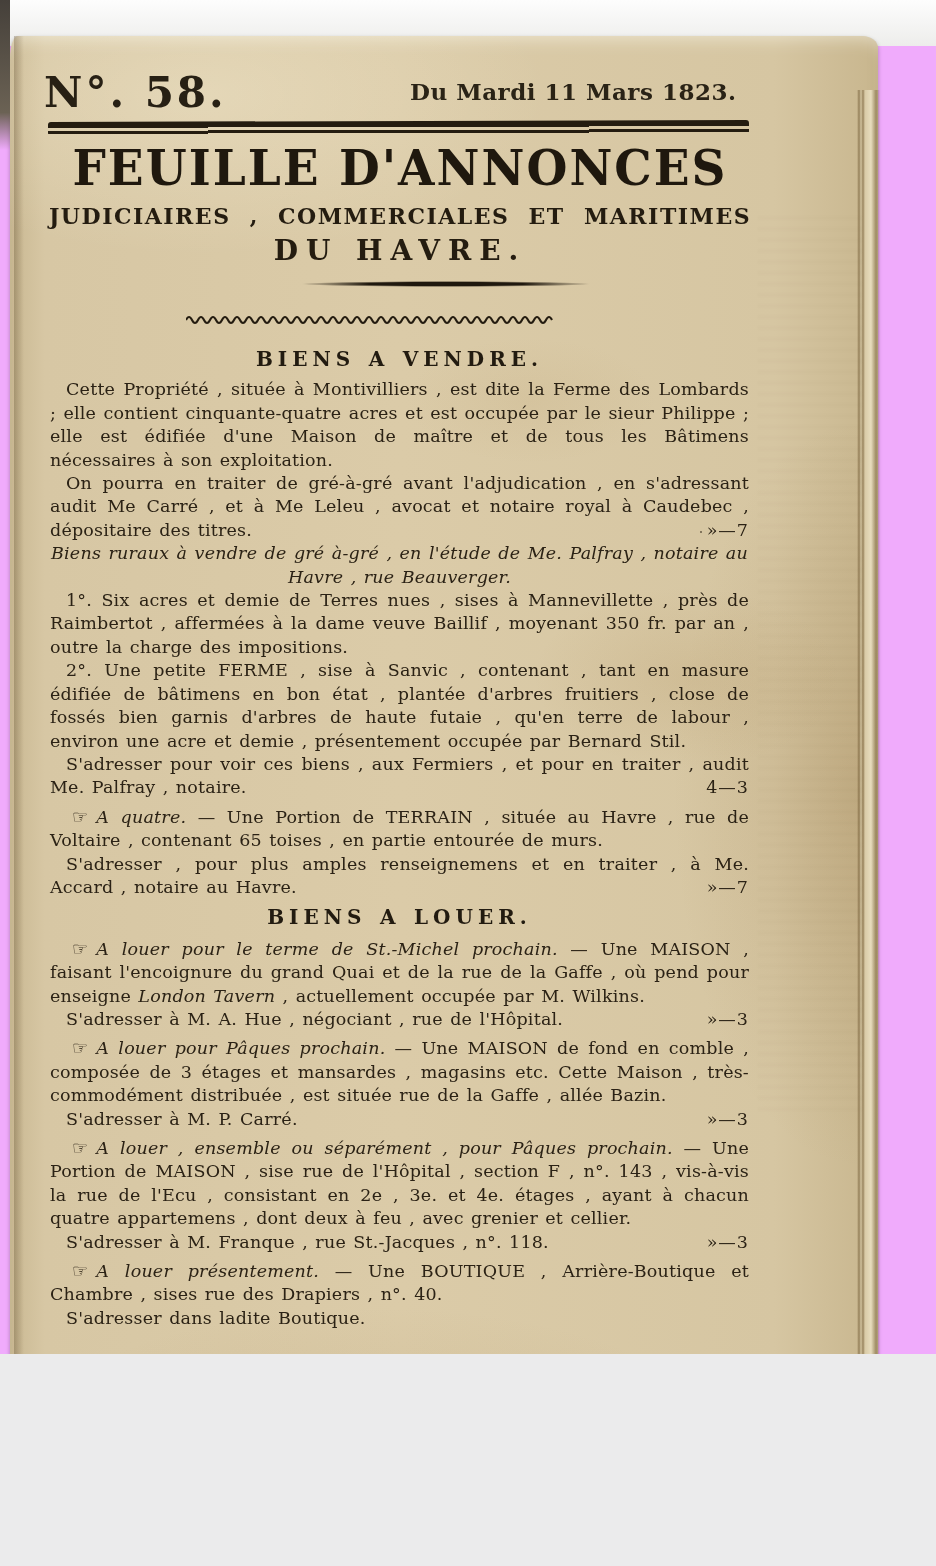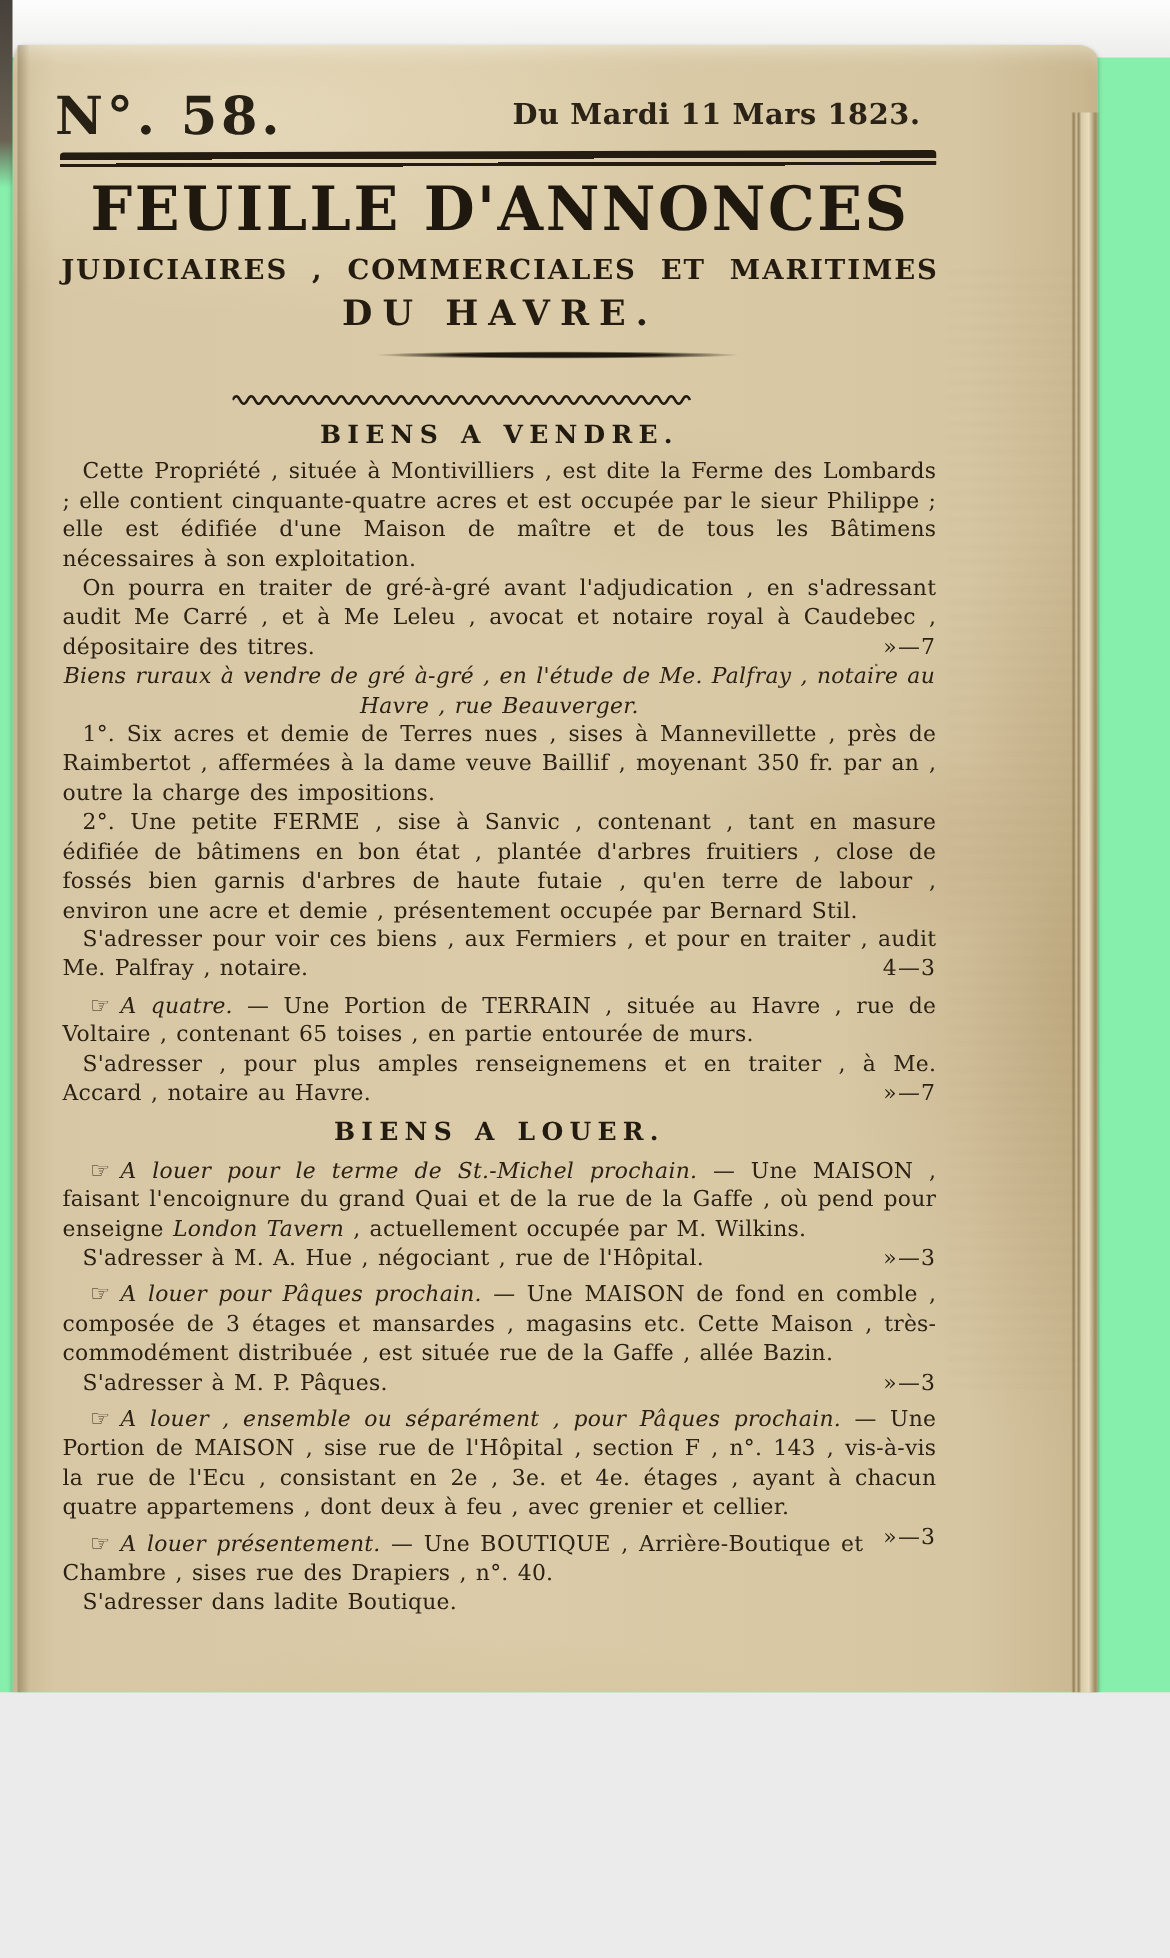--- a/index.html
+++ b/index.html
@@ -1,17 +1,17 @@
 <!DOCTYPE html>
 <html style="--paper: #dbcba8; --ink: #2b2214; --footer-bg: #070707; --footer-fg: #cbcbcb;"><head>
 <meta charset="utf-8">
 <style>
   html,body{margin:0;padding:0;background:#ebebec;}
   .scan{position:relative;width:936px;height:1354px;overflow:hidden;
-        background:#86efac;font-family:"DejaVu Serif",serif;}
+        background:#f0abfc;font-family:"DejaVu Serif",serif;}
 
   
   .white-top{position:absolute;left:0;top:0;width:936px;height:46px;
              background:linear-gradient(#fdfdfd,#ededeb);}
   .white-bottom{position:absolute;left:0;top:1476px;width:936px;height:64px;
                 background:#f3f2ef;}
 
   
   .page{position:absolute;left:10px;top:36px;width:868px;height:1458px;
         border-radius:8px 16px 14px 10px / 22px 12px 18px 40px;
@@ -60,21 +60,21 @@
         justify-content:space-between;font-style:italic;font-weight:bold;
         font-variant:small-caps;font-size:20px;color:#241c10;}
   .info-tide{padding-left:24px;}
   .info-wind{padding-right:2px;letter-spacing:1px;}
   .wavy{position:absolute;left:186px;top:315px;}
 
   .body-flow{position:absolute;left:50px;top:332px;width:699px;
         font-size:17.5px;line-height:23.4px;text-align:justify;
         letter-spacing:.2px;word-spacing:1.6px;color:#2b2215;}
   .section-heading{text-align:center;font-size:20px;font-weight:bold;letter-spacing:5px;
-        color:#221b10;margin:4px 0 7px 0;}
+        color:#221b10;margin:16px 0 7px 0;}
   .section-heading.later{margin-top:7px;}
   p.para{margin:0;}
   p.para.indent{text-indent:16px;}
   p.para.center{text-align:center;font-style:italic;}
   p.para.hand{margin-top:5px;}
   .seg-i{font-style:italic;}
   .seg-b{font-weight:bold;font-style:normal;}
   .manicule{font-family:"DejaVu Sans",sans-serif;font-size:18px;margin:0 8px 0 6px;}
   .mark{float:right;letter-spacing:1px;}
 
@@ -128,23 +128,23 @@
       <p class="para center"><span class="seg-i">Biens ruraux à vendre de gré à-gré , en l'étude de Me. Palfray , notaire au Havre , rue Beauverger.</span></p>
       <p class="para indent"><span class="">1°. Six acres et demie de Terres nues , sises à Mannevillette , près de Raimbertot , affermées à la dame veuve Baillif , moyenant 350 fr. par an , outre la charge des impositions.</span></p>
       <p class="para indent"><span class="">2°. Une petite FERME , sise à Sanvic , contenant , tant en masure édifiée de bâtimens en bon état , plantée d'arbres fruitiers , close de fossés bien garnis d'arbres de haute futaie , qu'en terre de labour , environ une acre et demie , présentement occupée par Bernard Stil.</span></p>
       <p class="para indent"><span class="">S'adresser pour voir ces biens , aux Fermiers , et pour en traiter , audit Me. Palfray , notaire.</span><span class="mark">4—3</span></p>
       <p class="para indent hand"><span class="manicule">☞</span><span class="seg-i">A quatre.</span><span class=""> — Une Portion de TERRAIN , située au Havre , rue de Voltaire , contenant 65 toises , en partie entourée de murs.</span></p>
       <p class="para indent"><span class="">S'adresser , pour plus amples renseignemens et en traiter , à Me. Accard , notaire au Havre.</span><span class="mark">»—7</span></p>
       <div class="section-heading later">BIENS A LOUER.</div>
       <p class="para indent hand"><span class="manicule">☞</span><span class="seg-i">A louer pour le terme de St.-Michel prochain.</span><span class=""> — Une MAISON , faisant l'encoignure du grand Quai et de la rue de la Gaffe , où pend pour enseigne </span><span class="seg-i">London Tavern</span><span class=""> , actuellement occupée par M. Wilkins.</span></p>
       <p class="para indent"><span class="">S'adresser à M. A. Hue , négociant , rue de l'Hôpital.</span><span class="mark">»—3</span></p>
       <p class="para indent hand"><span class="manicule">☞</span><span class="seg-i">A louer pour Pâques prochain.</span><span class=""> — Une MAISON de fond en comble , composée de 3 étages et mansardes , magasins etc. Cette Maison , très-commodément distribuée , est située rue de la Gaffe , allée Bazin.</span></p>
-      <p class="para indent"><span class="">S'adresser à M. P. Pâques.</span><span class="mark">»—3</span></p>
+      <p class="para indent"><span class="">S'adresser à M. P. Carré.</span><span class="mark">»—3</span></p>
       <p class="para indent hand"><span class="manicule">☞</span><span class="seg-i">A louer , ensemble ou séparément , pour Pâques prochain.</span><span class=""> — Une Portion de MAISON , sise rue de l'Hôpital , section F , n°. 143 , vis-à-vis la rue de l'Ecu , consistant en 2e , 3e. et 4e. étages , ayant à chacun quatre appartemens , dont deux à feu , avec grenier et cellier.</span></p>
-      <p class="para indent"><span class="mark">»—3</span></p>
+      <p class="para indent"><span class="">S'adresser à M. Franque , rue St.-Jacques , n°. 118.</span><span class="mark">»—3</span></p>
       <p class="para indent hand"><span class="manicule">☞</span><span class="seg-i">A louer présentement.</span><span class=""> — Une BOUTIQUE , Arrière-Boutique et Chambre , sises rue des Drapiers , n°. 40.</span></p>
       <p class="para indent"><span class="">S'adresser dans ladite Boutique.</span></p>
     </div>
 
   <div class="ghost-band"></div>
   <div class="ghost-col"></div>
   <div class="pen-stroke"></div>
   <div class="speck" style="left:137px;top:1458px;"></div>
   <div class="speck" style="left:143px;top:1470px;"></div>
   <div class="speck" style="left:700px;top:531px;width:2px;height:2px;"></div>

